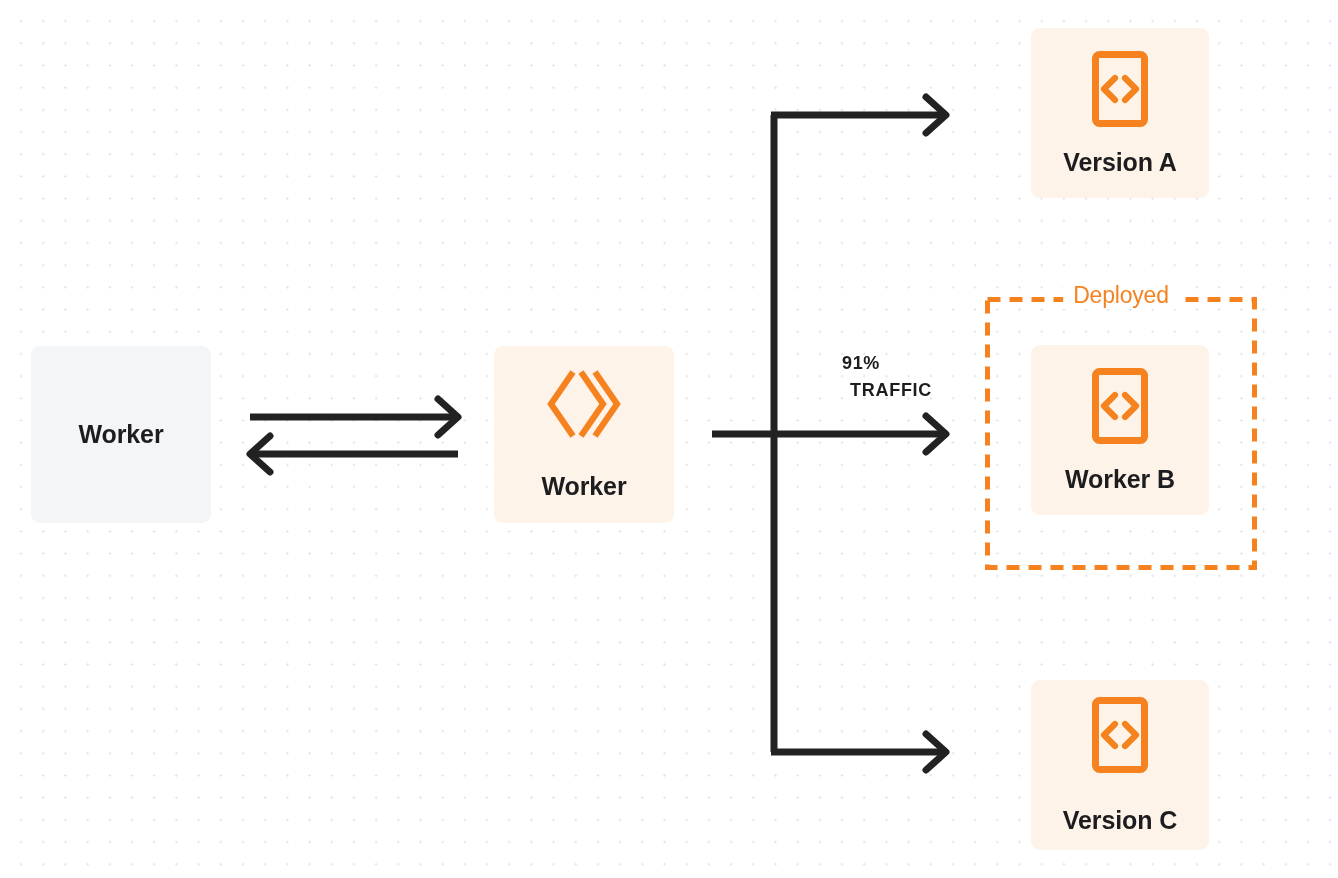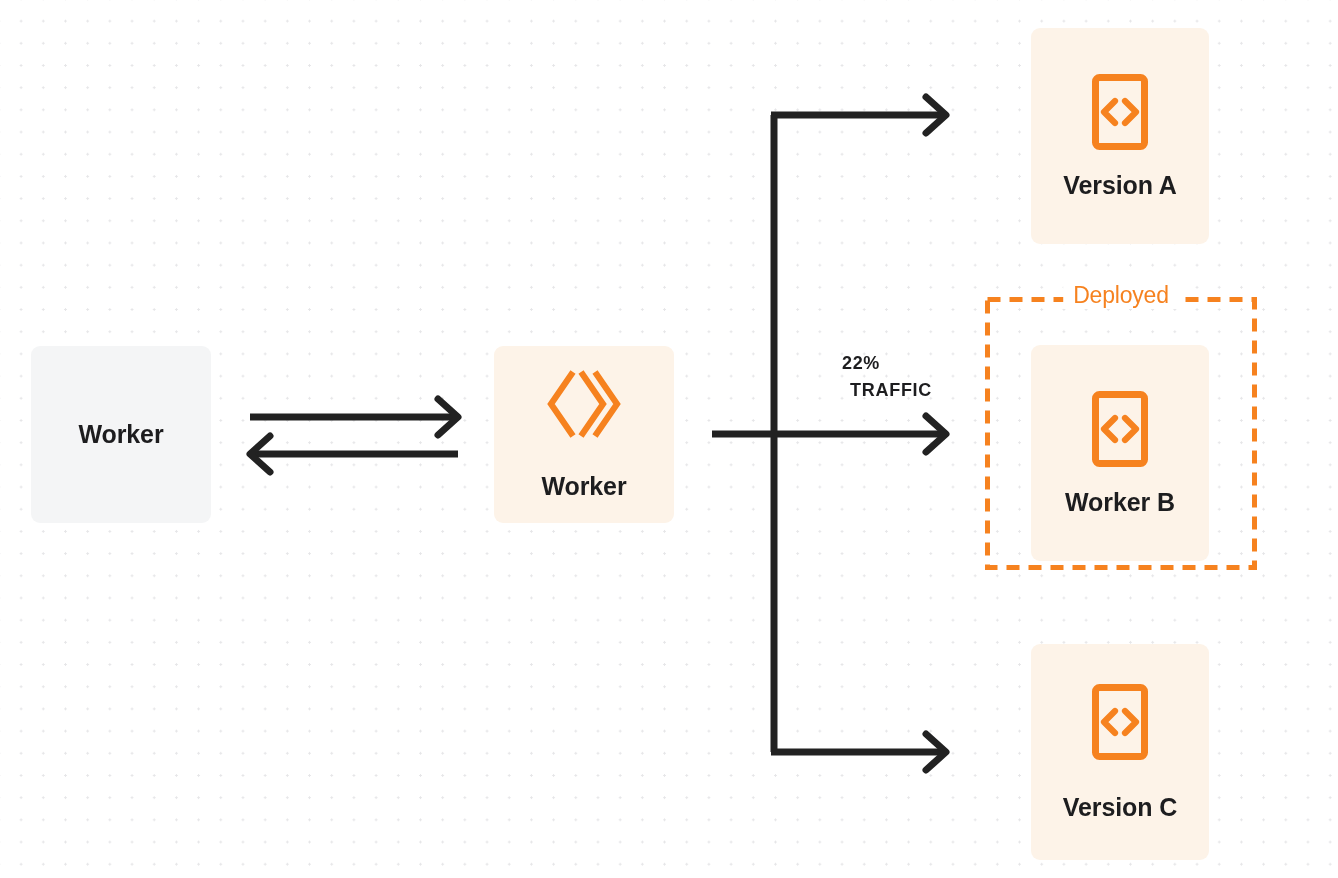--- a/index.html
+++ b/index.html
@@ -58,26 +58,26 @@
     height: 177px;
     background: #fdf3e8;
   }
   #worker-node .node-label { font-size: 25px; margin-top: 32px; }
   .worker-logo { width: 78px; height: 72px; display: block; }
 
   
   .version-node {
     left: 1031px;
     width: 178px;
-    height: 216px;
+    height: 170px;
     background: #fdf3e8;
   }
   #version-a-node { top: 28px; }
   #version-b-node { top: 345px; }
-  #version-c-node { top: 644px; gap: 12px; }
+  #version-c-node { top: 680px; gap: 12px; }
 
   .version-node .node-label { font-size: 25px; margin-top: 20px; }
   .code-icon { width: 58px; height: 78px; display: block; }
 
   
   #deployed-group {
     position: absolute;
     left: 985px;
     top: 297px;
     width: 272px;
@@ -225,17 +225,17 @@
 
       <g>
         <line x1="771" y1="752" x2="943" y2="752"></line>
         <polyline points="926,734 946,752 926,770" stroke-linecap="round" stroke-linejoin="round"></polyline>
       </g>
 
     </g>
   </svg>
 
   <div id="traffic-label">
-    <span class="pct">22%</span>
+    <span class="pct">91%</span>
     <span class="word">TRAFFIC</span>
   </div>
 
 </div>
 
 </body></html>

